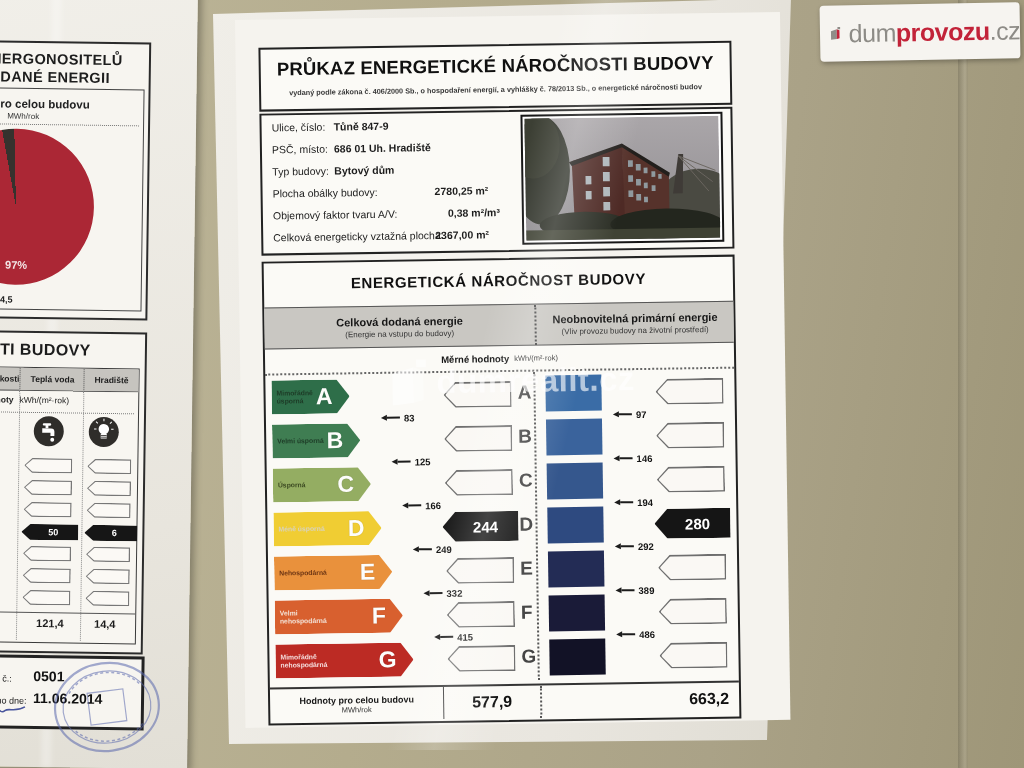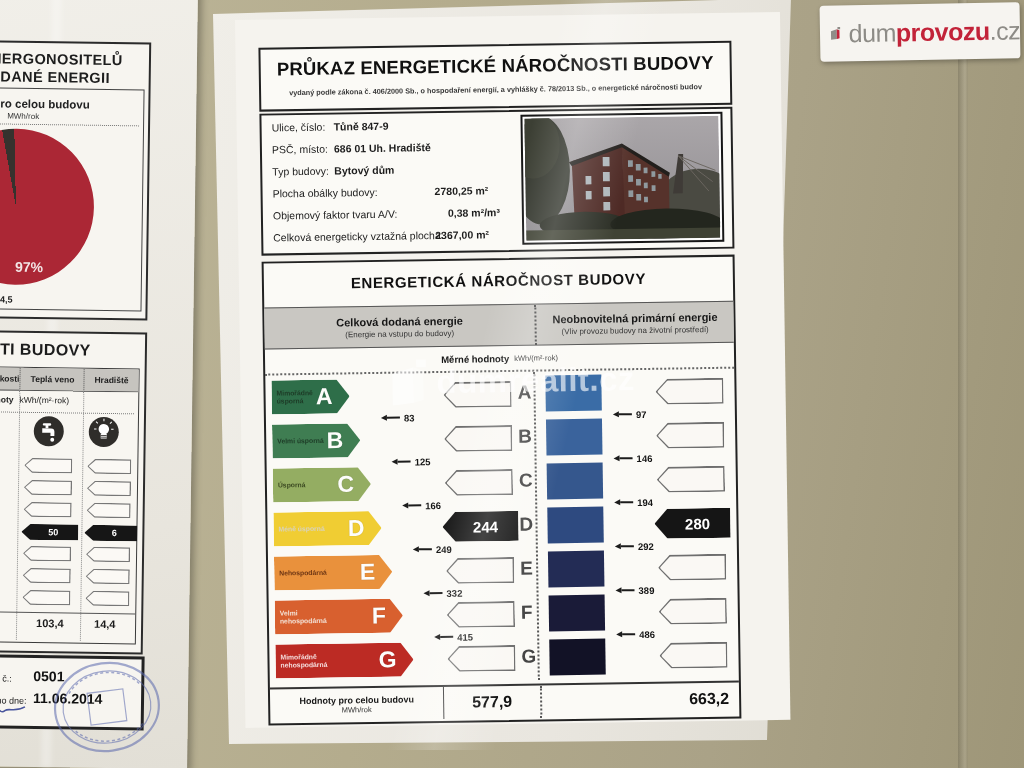--- a/index.html
+++ b/index.html
@@ -21,21 +21,21 @@
   #left-doc .sheen{left:84px;top:0;width:10px;height:780px;background:rgba(255,255,255,0.28);filter:blur(2px);}
   .ld-box1{left:-28px;top:54px;width:208px;height:274px;border:2px solid #2b2b2b;background:#f7f5f0;}
   .ld-title1{left:24px;top:64px;font-size:14.5px;font-weight:bold;color:#1d1d1d;letter-spacing:0.4px;}
   .ld-title2{left:22px;top:82px;font-size:14.5px;font-weight:bold;color:#1d1d1d;letter-spacing:0.4px;}
   .ld-inbox{left:-20px;top:101px;width:196px;height:220px;border:1.5px solid #444;background:#f7f5f0;overflow:hidden;}
   .ld-chart-hdr{left:46px;top:9px;font-size:11.5px;font-weight:bold;color:#222;}
   .ld-chart-unit{left:60px;top:23px;font-size:8px;color:#333;}
   .ld-dothr{left:4px;top:35px;width:188px;border-top:1.6px dotted #777;}
   .ld-pie{left:-8px;top:40px;width:156px;height:156px;border-radius:50%;
     background:conic-gradient(from -11deg,#36322e 0deg 9deg,#ab2735 9deg 360deg);}
-  .ld-pie-label{left:70px;top:170px;color:#f3e6e6;font-size:14px;font-weight:bold;}
+  .ld-pie-label{left:60px;top:170px;color:#f3e6e6;font-size:11px;font-weight:bold;}
   .ld-frag2{left:26px;top:308px;font-size:9px;font-weight:bold;color:#222;}
   .ld-box2{left:-28px;top:344px;width:208px;height:318px;border:2px solid #2b2b2b;background:#f7f5f0;}
   .ld-sec-title{left:26px;top:354px;font-size:16px;font-weight:bold;color:#1c1c1c;letter-spacing:0.4px;}
   .ld-table{left:-24px;top:380px;width:199px;height:274px;border:1.5px solid #3a3a3a;background:#f8f6f1;}
   .ld-th{top:0;height:22px;background:#c6c4bf;border-bottom:1.2px solid #555;
      font-size:8.5px;font-weight:bold;color:#1e1e1e;display:flex;align-items:center;justify-content:center;}
   .ld-th1{left:0;width:80px;justify-content:flex-end;padding-right:4px;}
   .ld-th2{left:80px;width:64px;border-left:1.5px dotted #555;}
   .ld-th3{left:144px;width:54px;border-left:1.5px dotted #555;}
   .ld-units{left:46px;top:27px;font-size:8.5px;color:#222;display:flex;gap:6px;}
@@ -162,21 +162,21 @@
     <div class="abs ld-pie-label">97%</div>
   </div>
 
   <div class="abs ld-frag2">- 14,5</div>
 
   <div class="abs ld-box2"></div>
   <div class="abs ld-sec-title">STI BUDOVY</div>
 
   <div class="abs ld-table">
     <div class="abs ld-th ld-th1">vlhkosti</div>
-    <div class="abs ld-th ld-th2">Teplá veno</div>
+    <div class="abs ld-th ld-th2">Teplá voda</div>
     <div class="abs ld-th ld-th3">Hradiště</div>
     <div class="abs ld-units">
       <span class="f">odnoty</span>
       <span>kWh/(m²·rok)</span>
     </div>
     <div class="abs ld-dot2"></div>
     <div class="abs ld-colline1"></div>
     <div class="abs ld-colline2"></div>
 
     <div class="abs ld-icon" style="left:95px;">
@@ -227,21 +227,21 @@
     <div class="abs ld-lrow" style="top:200px;">
         <div class="lwar" style="left:86px;width:48px;"></div>
         <div class="lwar" style="left:149px;width:44px;"></div>
       </div>
     <div class="abs ld-lrow" style="top:222px;">
         <div class="lwar" style="left:86px;width:48px;"></div>
         <div class="lwar" style="left:149px;width:44px;"></div>
       </div>
 
     <div class="abs ld-totline"></div>
-    <div class="abs ld-tot" style="left:100px;">103,4</div>
+    <div class="abs ld-tot" style="left:100px;">121,4</div>
     <div class="abs ld-tot" style="left:158px;">14,4</div>
   </div>
 
   <div class="abs ld-box3">
     <div class="abs" style="left:50px;top:10px;"><span class="ld-f-lab">ení č.:</span></div>
     <div class="abs" style="left:96px;top:9px;"><span class="ld-f-val">0501</span></div>
     <div class="abs" style="left:50px;top:32px;"><span class="ld-f-lab">veno dne:</span></div>
     <div class="abs" style="left:96px;top:31px;"><span class="ld-f-val">11.06.2014</span></div>
     <svg class="abs" style="left:44px;top:42px;opacity:0.85;" width="50" height="24" viewBox="0 0 50 24">
       <path d="M2 16 C5 5 9 18 13 9 C16 3 18 16 24 11 C28 8 34 13 44 7" stroke="#2b3a8f" stroke-width="1.6" fill="none"></path>

